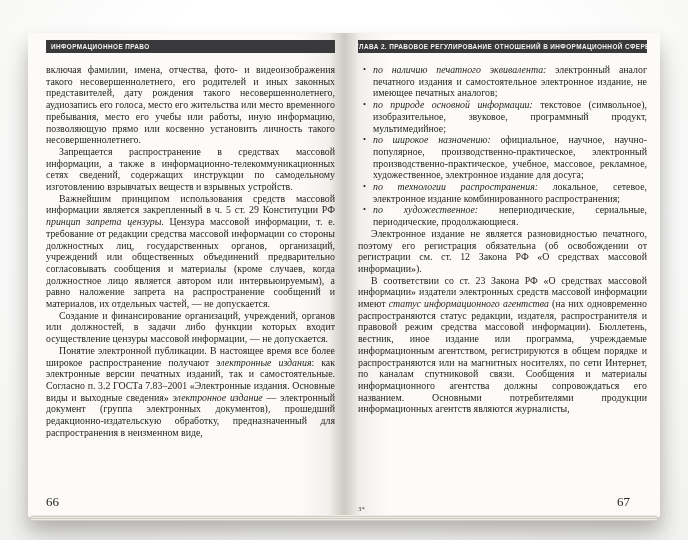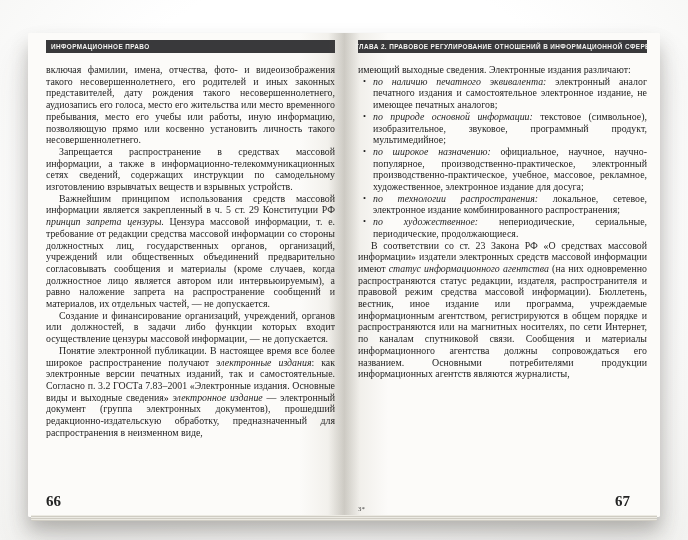--- a/index.html
+++ b/index.html
@@ -41,21 +41,21 @@
   }
   .body-left  { left: 18px; right: 9px; }
   .body-right { left: 14px; right: 13px; }
   .para { margin: 0; padding: 0; }
   .para.indent { text-indent: 13px; }
   .para.bullet { padding-left: 15px; position: relative; }
   .para.bullet .marker { position: absolute; left: 5px; top: 0; font-size: 8.5px; }
   .i { font-style: italic; }
   .b { font-weight: normal; }
   .page-num {
-    position: absolute; bottom: 7px; font-size: 15px; font-weight: bold; color: #242424;
+    position: absolute; bottom: 7px; font-size: 13px; font-weight: normal; color: #242424;
   }
   .pn-left  { left: 18px; }
   .pn-right { right: 30px; }
   .sig-mark { position: absolute; left: 14px; bottom: 5px; font-size: 6.8px; color: #3a3a3a; }
 </style>
 </head>
 <body>
 
 <div class="scene">
   <div class="book">
@@ -72,26 +72,26 @@
           <p class="para indent"><span class="b">Понятие электронной публикации.</span><span> В настоящее время все более широкое распространение получают </span><span class="i">электронные издания</span><span>: как электронные версии печатных изданий, так и самостоятельные. Согласно п. 3.2 ГОСТа 7.83–2001 «Электронные издания. Основные виды и выходные сведения» </span><span class="i">электронное издание</span><span> — электронный документ (группа электронных документов), прошедший редакционно-издательскую обработку, предназначенный для распространения в неизменном виде,</span></p>
         </div>
       <div class="page-num pn-left">66</div>
     </div>
 
     <div class="page page-right">
       <div class="header-bar hb-right">
         <span class="hb-text">ГЛАВА 2. ПРАВОВОЕ РЕГУЛИРОВАНИЕ ОТНОШЕНИЙ В ИНФОРМАЦИОННОЙ СФЕРЕ</span>
       </div>
       <div class="body body-right" id="right-body">
-          <p class="para"><span>имеющий выходные сведения. Электронные издания различают:</span></p>
           <p class="para bullet"><span class="marker">•</span><span class="i">по наличию печатного эквивалента:</span><span> электронный аналог печатного издания и самостоятельное электронное издание, не имеющее печатных аналогов;</span></p>
           <p class="para bullet"><span class="marker">•</span><span class="i">по природе основной информации:</span><span> текстовое (символьное), изобразительное, звуковое, программный продукт, мультимедийное;</span></p>
           <p class="para bullet"><span class="marker">•</span><span class="i">по широкое назначению:</span><span> официальное, научное, научно-популярное, производственно-практическое, электронный производственно-практическое, учебное, массовое, рекламное, художественное, электронное издание для досуга;</span></p>
           <p class="para bullet"><span class="marker">•</span><span class="i">по технологии распространения:</span><span> локальное, сетевое, электронное издание комбинированного распространения;</span></p>
           <p class="para bullet"><span class="marker">•</span><span class="i">по художественное:</span><span> непериодические, сериальные, периодические, продолжающиеся.</span></p>
+          <p class="para indent"><span>Электронное издание не является разновидностью печатного, поэтому его регистрация обязательна (об освобождении от регистрации см. ст. 12 Закона РФ «О средствах массовой информации»).</span></p>
           <p class="para indent"><span>В соответствии со ст. 23 Закона РФ «О средствах массовой информации» издатели электронных средств массовой информации имеют </span><span class="i">статус информационного агентства</span><span> (на них одновременно распространяются статус редакции, издателя, распространителя и правовой режим средства массовой информации). Бюллетень, вестник, иное издание или программа, учреждаемые информационным агентством, регистрируются в общем порядке и распространяются или на магнитных носителях, по сети Интернет, по каналам спутниковой связи. Сообщения и материалы информационного агентства должны сопровождаться его названием. Основными потребителями продукции информационных агентств являются журналисты,</span></p>
         </div>
       <div class="sig-mark">3*</div>
       <div class="page-num pn-right">67</div>
     </div>
 
     <div class="spine"></div>
     <div class="page-edges"></div>
   </div>
 </div>

